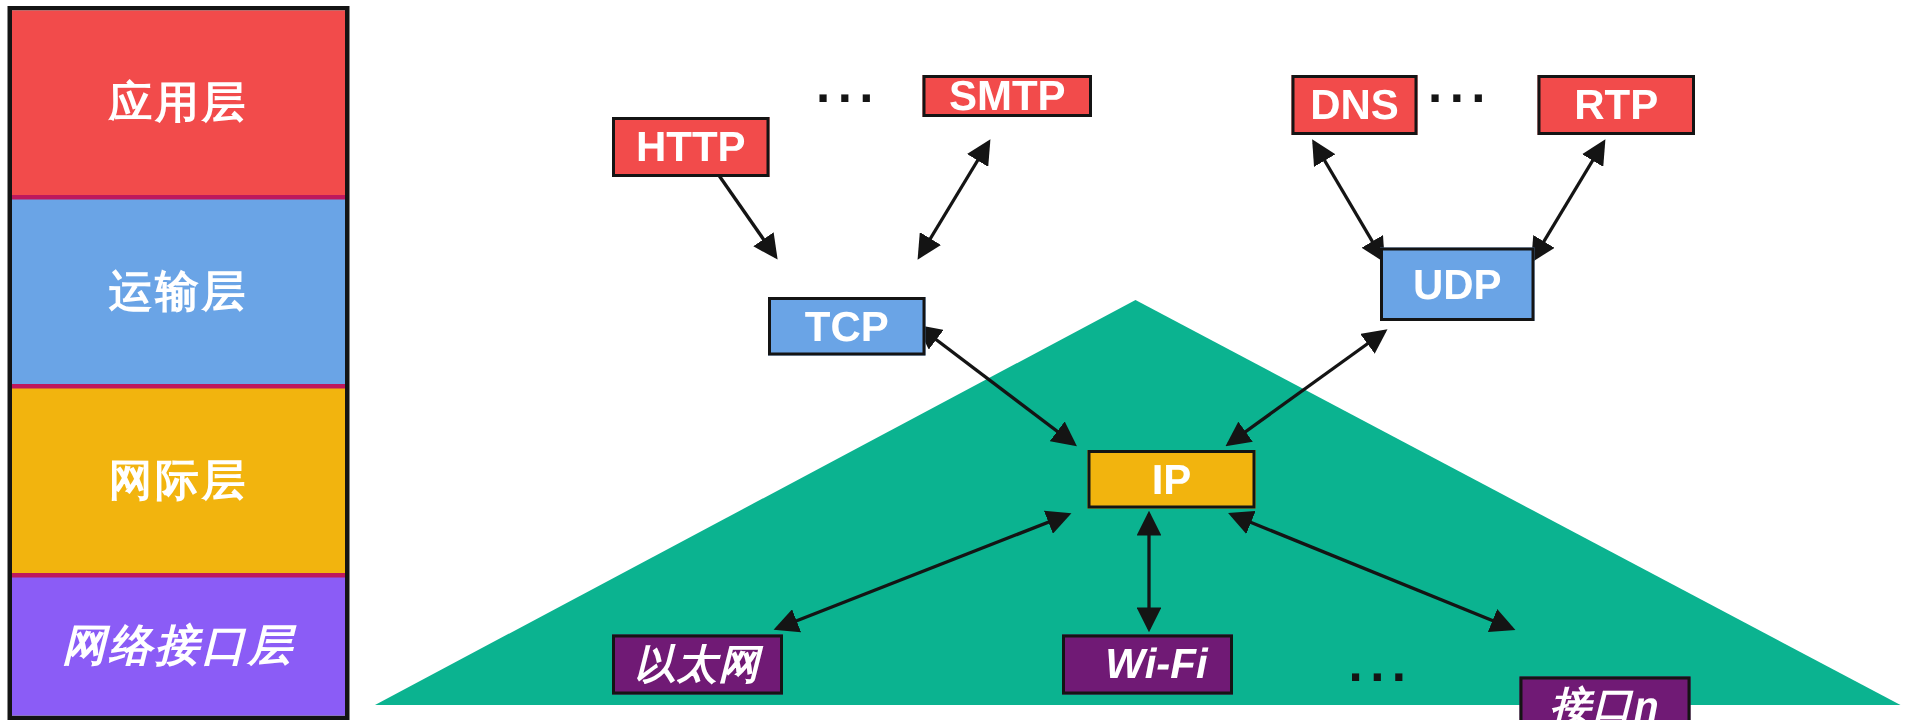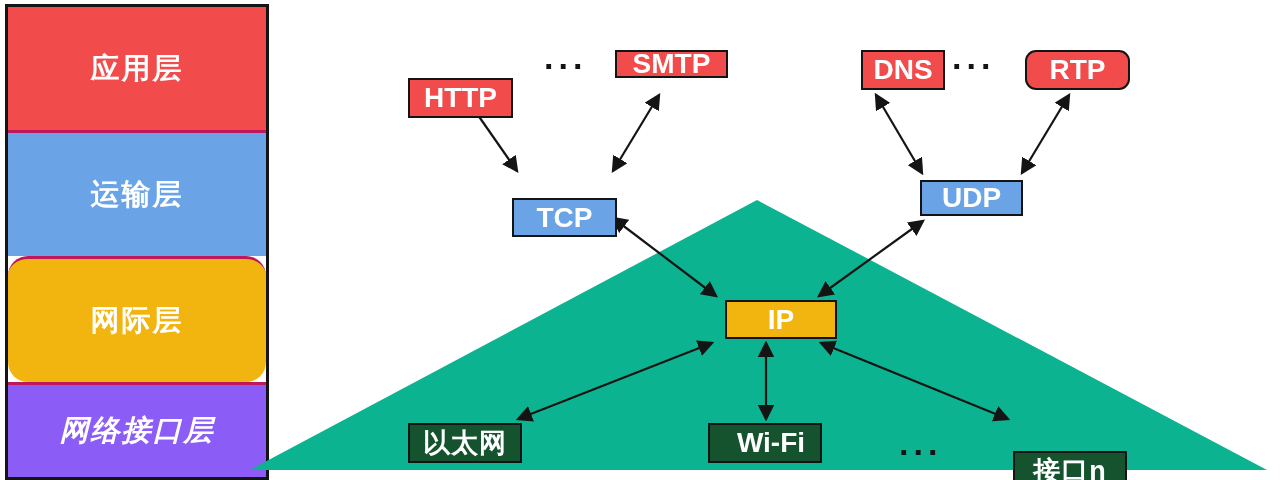--- a/index.html
+++ b/index.html
@@ -4,58 +4,58 @@
 <style>
   html, body { margin:0; padding:0; background:#ffffff; }
   body {
     width:1280px; height:480px; overflow:hidden;
     font-family:"Liberation Sans", sans-serif;
   }
   .canvas { position:relative; width:1280px; height:480px; background:#ffffff; }
 
   
   .stack {
-    position:absolute; left:5px; top:4px; width:264px; height:476px;
+    position:absolute; left:5px; top:4px; width:228px; height:476px;
     box-sizing:border-box; border:3px solid #141414;
     display:flex; flex-direction:column;
   }
   .layer {
     box-sizing:border-box;
     display:flex; align-items:center; justify-content:center;
     color:#ffffff; font-weight:bold; font-size:29px; letter-spacing:2px;
     border-top:3px solid #be185d;
   }
   .layer:first-child { border-top:none; }
   .layer-app       { height:123px; background:#F24B4B; }
   .layer-transport { height:126px; background:#6AA4E6; }
-  .layer-internet  { height:126px; background:#F2B40E;border-radius:20px; }
+  .layer-internet  { height:126px; background:#F2B40E; }
   .layer-netif     { flex:1;       background:#8b5cf6;font-style:italic; }
 
   
   .diagram-svg { position:absolute; left:0; top:0; width:1280px; height:480px; }
 
   
   .pbox {
     position:absolute; box-sizing:border-box;
     border:2px solid #141414;
     display:flex; align-items:center; justify-content:center;
     color:#ffffff; font-weight:bold; font-size:28px;
   }
   .pbox.red    { background:#F24B4B; }
   .pbox.blue   { background:#6AA4E6; }
   .pbox.yellow { background:#F2B40E; }
-  .pbox.gray   { background:#14532d; }
+  .pbox.gray   { background:#701a75;font-style:italic; }
   .pbox.cjk    { font-size:27px; letter-spacing:1px; }
 
   .b-http  { left:408px;  top:34px;  width:105px; height:40px;margin-top:44px; }
   .b-smtp  { left:615px;  top:50px;  width:113px; height:28px;justify-content:center; }
   .b-dns   { left:861px;  top:50px;  width:84px; height:40px; }
-  .b-rtp   { left:1025px; top:50px;  width:105px; height:40px;border-radius:11px; }
+  .b-rtp   { left:1025px; top:50px;  width:105px; height:40px; }
   .b-tcp   { left:512px;  top:175px; width:105px; height:39px;margin-top:23px; }
-  .b-udp   { left:920px;  top:180px; width:103px; height:36px; }
+  .b-udp   { left:920px;  top:165px; width:103px; height:49px; }
   .b-ip    { left:711px;  top:300px; width:112px; height:39px;margin-left:14px; }
   .b-eth   { left:408px;  top:423px; width:114px; height:40px; }
   .b-wifi  { left:708px;  top:423px; width:114px; height:40px;padding-left:12px; }
   .b-ifn   { left:1013px; top:423px; width:114px; height:40px;margin-top:28px; }
 
   
   .dots {
     position:absolute; color:#141414; font-weight:bold;
     font-size:34px; line-height:1; letter-spacing:5px;
   }

